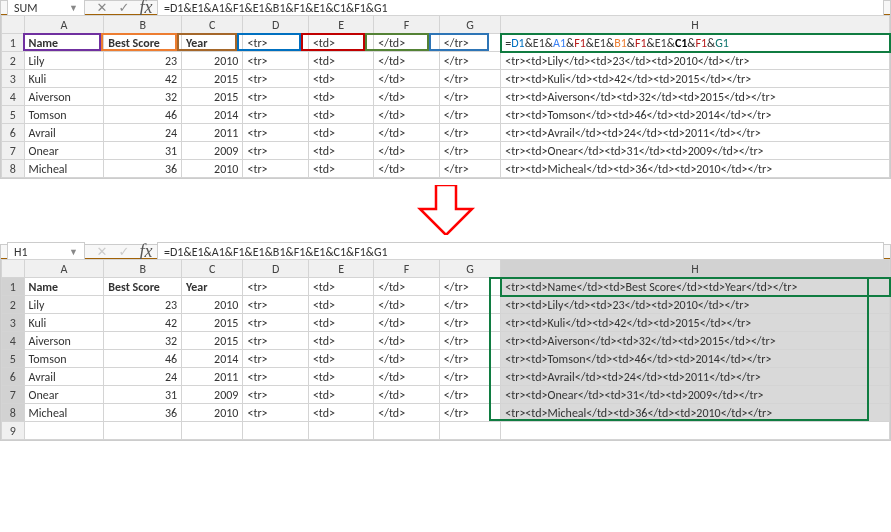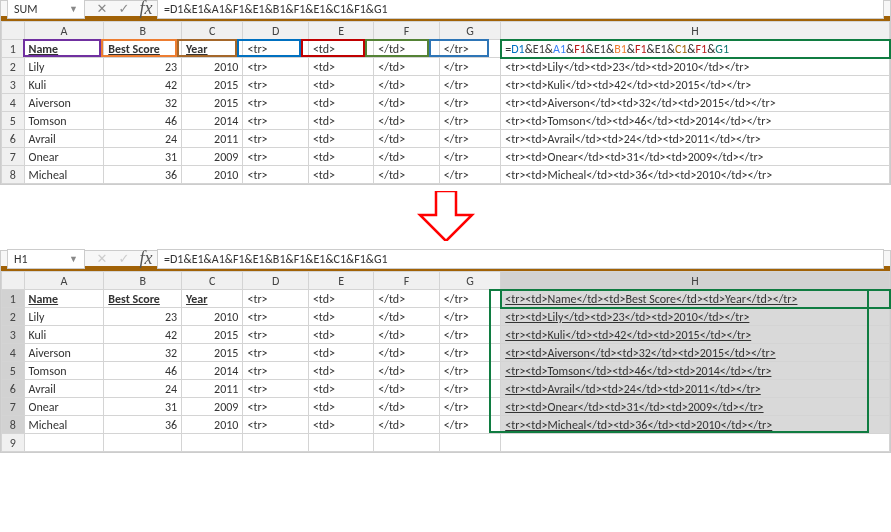--- a/index.html
+++ b/index.html
@@ -1,52 +1,52 @@
 <!DOCTYPE html>
 <html><head>
 <meta charset="utf-8">
 <style>
   * { box-sizing: border-box; margin: 0; padding: 0; }
   body { font-family: Calibri, Arial, sans-serif; font-size: 12px; background: #fff; color: #333; width: 891px; }
   .panel { border: 1px solid #ccc; }
-  .fbar { display: flex; align-items: center; height: 20px; border-bottom: 5px solid #a16207; background: #f7f7f7; }
+  .fbar { display: flex; align-items: center; height: 14px; border-bottom: 1px solid #a16207; background: #f7f7f7; }
   .namebox { width: 78px; height: 20px; margin: 3px 6px; background: #fff; border: 1px solid #ccc; display: flex; align-items: center; padding: 0 6px; }
   .namebox .dd { margin-left: auto; color: #888; font-size: 9px; }
   .fbar .ico { width: 22px; text-align: center; color: #555; font-size: 13px; }
   .fbar .fx { font-style: italic; font-family: 'Times New Roman', serif; font-size: 18px; }
   .formula { flex: 1; background: #fff; border: 1px solid #ccc; height: 20px; margin: 3px 6px 3px 0; display: flex; align-items: center; padding: 0 6px; font-size: 12px; }
   table { border-collapse: collapse; width: 100%; table-layout: fixed; }
   th, td { border: 1px solid #d4d4d4; height: 18px; font-size: 12px; padding: 0 4px; overflow: hidden; white-space: nowrap; }
   th { background: #f0f0f0; font-weight: normal; color: #444; text-align: center; }
   th.corner { background: #f0f0f0; }
   td.rhead { background: #f0f0f0; text-align: center; color: #444; }
   td.d { text-align: left; }
   td.n { text-align: right; }
-  .bold { font-weight: bold; text-decoration: underline; }
+  .bold { font-weight: bold; }
   col.rh { width: 22px; }
   col.cA { width: 78px; }
   col.cB { width: 76px; }
   col.cC { width: 60px; }
   col.cD { width: 64px; }
   col.cE { width: 64px; }
   col.cF { width: 64px; }
   col.cG { width: 60px; }
   col.cH { width: 380px; }
   .arrow { text-align: center; margin: 6px 0; }
   .arrow svg { display: inline-block; }
   
   .cblue { color: #0070c0; }
   .cdred { color: #404040; }
   .cgreen { color: #b91c1c; }
   .cpurp { color: #3b82f6; }
-  .cbrown { color: #a16207; }
+  .cbrown { color: #000000; font-weight: bold; }
   .corg { color: #ed7d31; text-align: right; }
   .cteal { color: #0f766e; }
   
-  .sel { background: #d9d9d9; text-decoration: underline; }
+  .sel { background: #d9d9d9; }
   .selborder { outline: 2px solid #107c41; outline-offset: -1px; }
   .grid { position: relative; }
   .hilite { position: absolute; border: 2px solid; pointer-events: none; }
 </style>
 </head>
 <body>
 
 <div class="panel">
   <div class="fbar">
     <div class="namebox">

